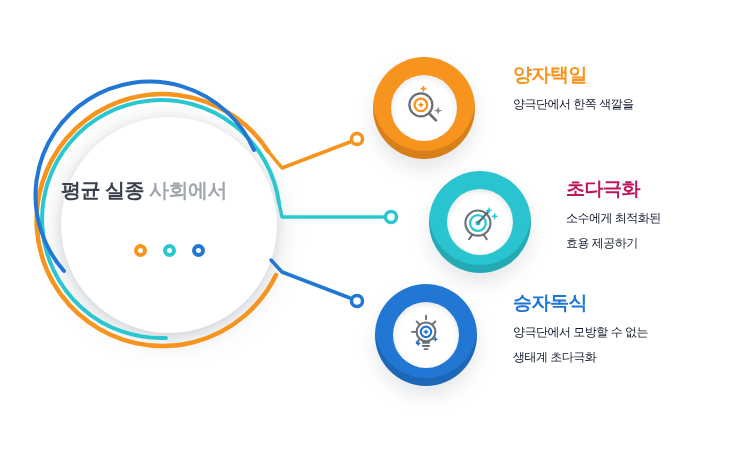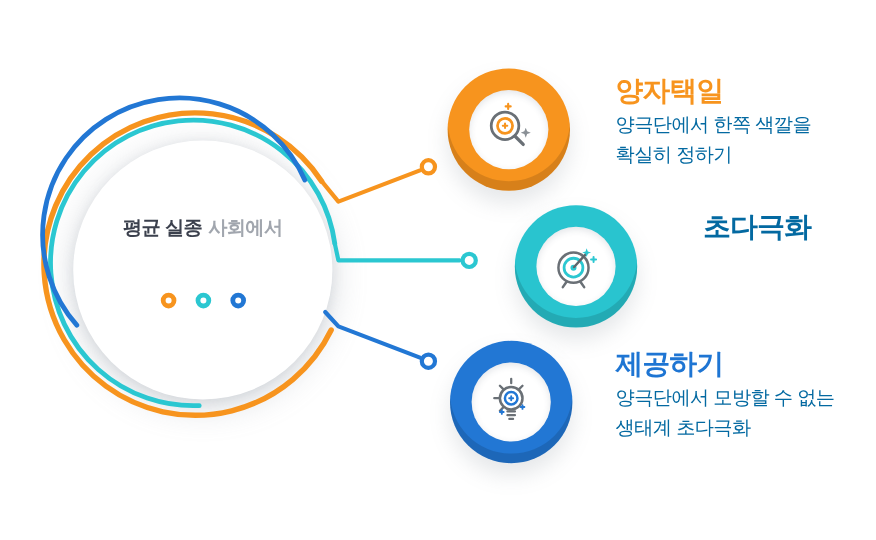--- a/index.html
+++ b/index.html
@@ -7,22 +7,22 @@
     position:relative;width:730px;height:450px;background:#ffffff;overflow:hidden;
     font-family:"Liberation Sans","DejaVu Sans",sans-serif;
   }
   
   .main-circle{
     position:absolute;left:61px;top:117px;width:216px;height:216px;border-radius:50%;
     background:#ffffff;
     box-shadow:0 6px 28px rgba(135,143,156,0.32), 0 2px 10px rgba(135,143,156,0.18);
   }
   .main-heading{
-    position:absolute;top:60px;left:0;width:100%;text-align:center;
-    font-size:16px;font-weight:700;line-height:27px;letter-spacing:-0.5px;color:#A1A6AE;
+    position:absolute;top:60px;left:0;width:100%;text-align:left;
+    font-size:20px;font-weight:700;line-height:27px;letter-spacing:-0.5px;color:#A1A6AE;
   }
   .main-heading .hl{color:#3B404D;}
   .main-heading .rest{margin-left:5px;}
   .dots{position:absolute;top:127px;left:0;width:100%;display:flex;justify-content:center;gap:16px;}
   .dot{width:13px;height:13px;border-radius:50%;background:#ffffff;box-sizing:border-box;}
   .dot.d1{border:4.5px solid #F7941E;}
   .dot.d2{border:4.5px solid #2BC7D1;}
   .dot.d3{border:4.5px solid #2277D4;}
   
   .overlay{position:absolute;left:0;top:0;width:730px;height:450px;}
@@ -32,24 +32,24 @@
   .badge.orange{left:373px;top:57px;background:#F7941E;}
   .badge.teal{left:429px;top:171px;background:#29C4CF;}
   .badge.blue{left:375px;top:284px;background:#2277D4;}
   .badge .inner{
     position:absolute;inset:18px;border-radius:50%;background:#ffffff;
     box-shadow:inset 0 2px 6px rgba(60,70,90,0.14);
     display:flex;align-items:center;justify-content:center;
   }
   
   .item-text{position:absolute;}
-  .item-text .title{font-size:23px;font-weight:700;letter-spacing:-0.5px;line-height:24px;}
-  .item-text .desc{margin-top:5px;font-size:16px;line-height:25px;color:#0369a1;letter-spacing:-0.5px;}
+  .item-text .title{font-size:19px;font-weight:700;letter-spacing:-0.5px;line-height:24px;}
+  .item-text .desc{margin-top:5px;font-size:12px;line-height:25px;color:#0f172a;letter-spacing:-0.5px;}
   .t1{left:513px;top:63px;}  .t1 .title{color:#F7941E;}
-  .t2{left:566px;top:177px;} .t2 .title{color:#0369a1;margin-left:20px;}
+  .t2{left:566px;top:177px;} .t2 .title{color:#be185d;}
   .t3{left:513px;top:291px;} .t3 .title{color:#1E75D3;}
 </style>
 </head>
 <body>
 
 <div id="canvas">
 
   <div class="main-circle">
     <div class="main-heading">
       <div><span class="hl">평균 실종</span><span class="rest">사회에서</span></div>
@@ -115,29 +115,32 @@
         <path d="M14.5 28.5 V31.5 M13 30 H16" stroke="#2277D4" stroke-width="1.5" stroke-linecap="round"></path>
         <path d="M31 24.5 V27.5 M29.5 26 H32.5" stroke="#2277D4" stroke-width="1.5" stroke-linecap="round"></path>
       </svg>
     </div>
   </div>
 
   <div class="item-text t1">
     <div class="title">양자택일</div>
     <div class="desc">
       <div>양극단에서 한쪽 색깔을</div>
-      <div>확실히 정하기</div>
     </div>
   </div>
 
   <div class="item-text t2">
     <div class="title">초다극화</div>
+    <div class="desc">
+      <div>소수에게 최적화된</div>
+      <div>효용 제공하기</div>
+    </div>
   </div>
 
   <div class="item-text t3">
-    <div class="title">제공하기</div>
+    <div class="title">승자독식</div>
     <div class="desc">
       <div>양극단에서 모방할 수 없는</div>
       <div>생태계 초다극화</div>
     </div>
   </div>
 
 </div>
 
 </body></html>

